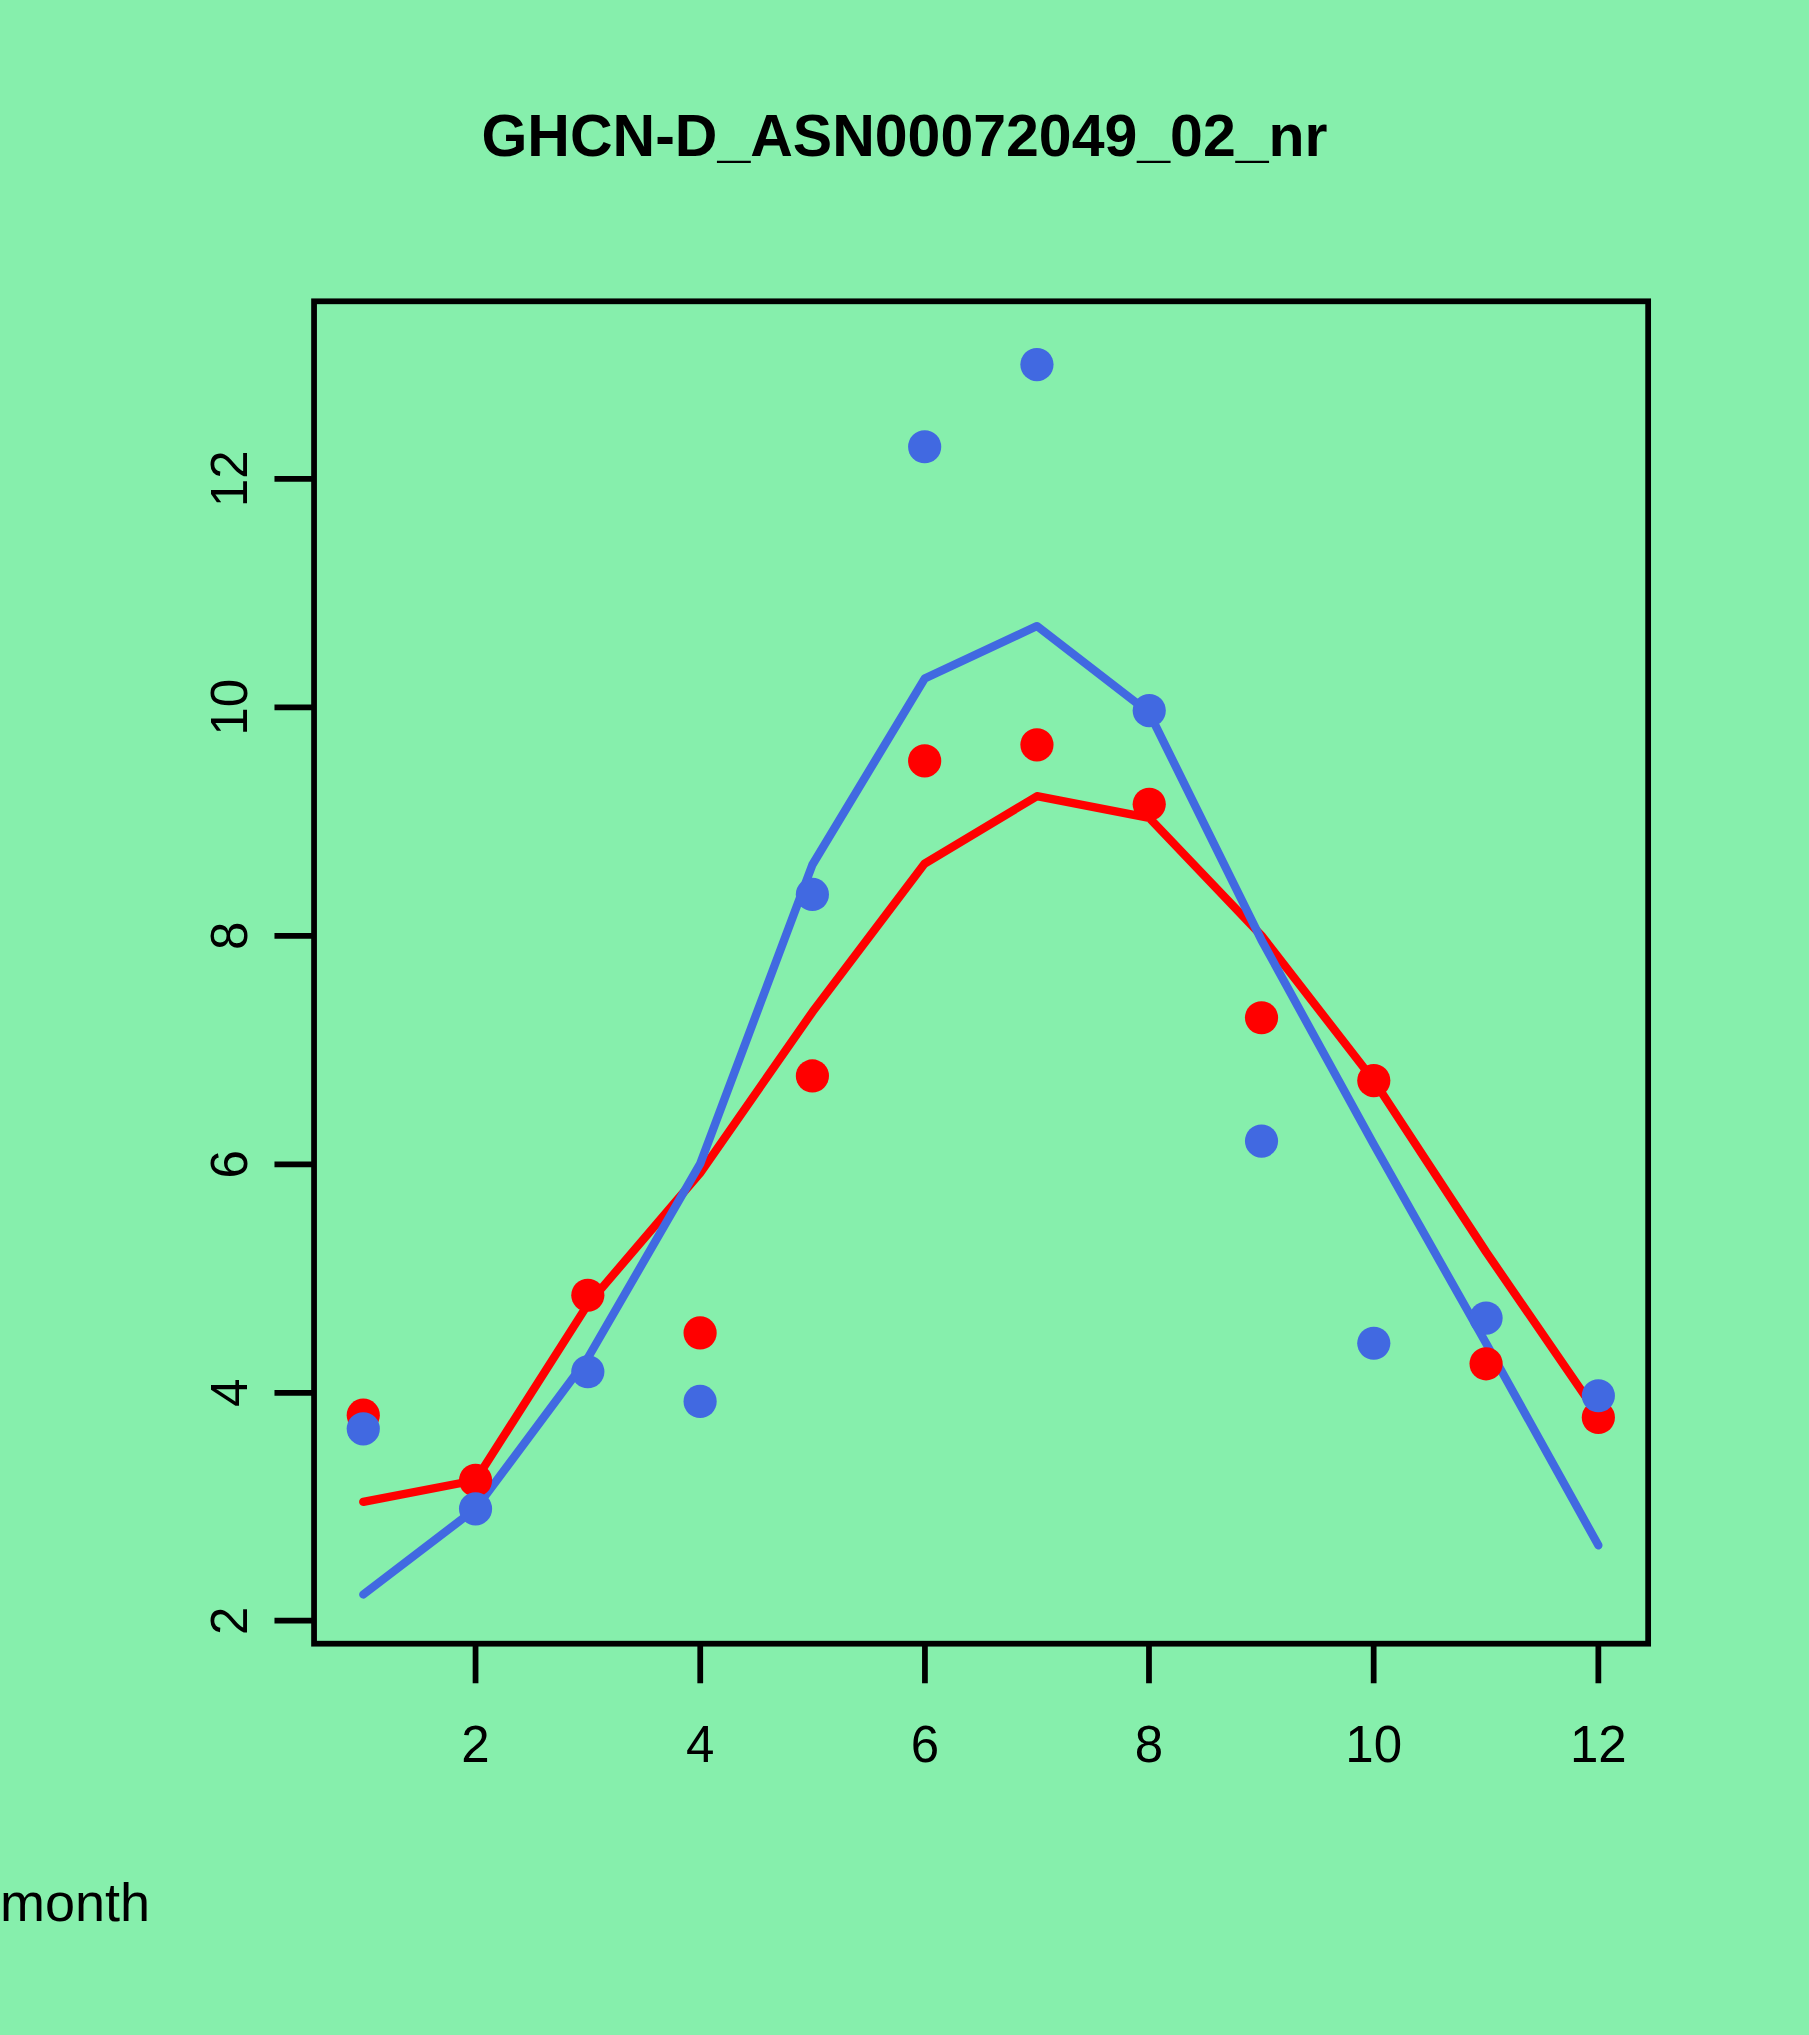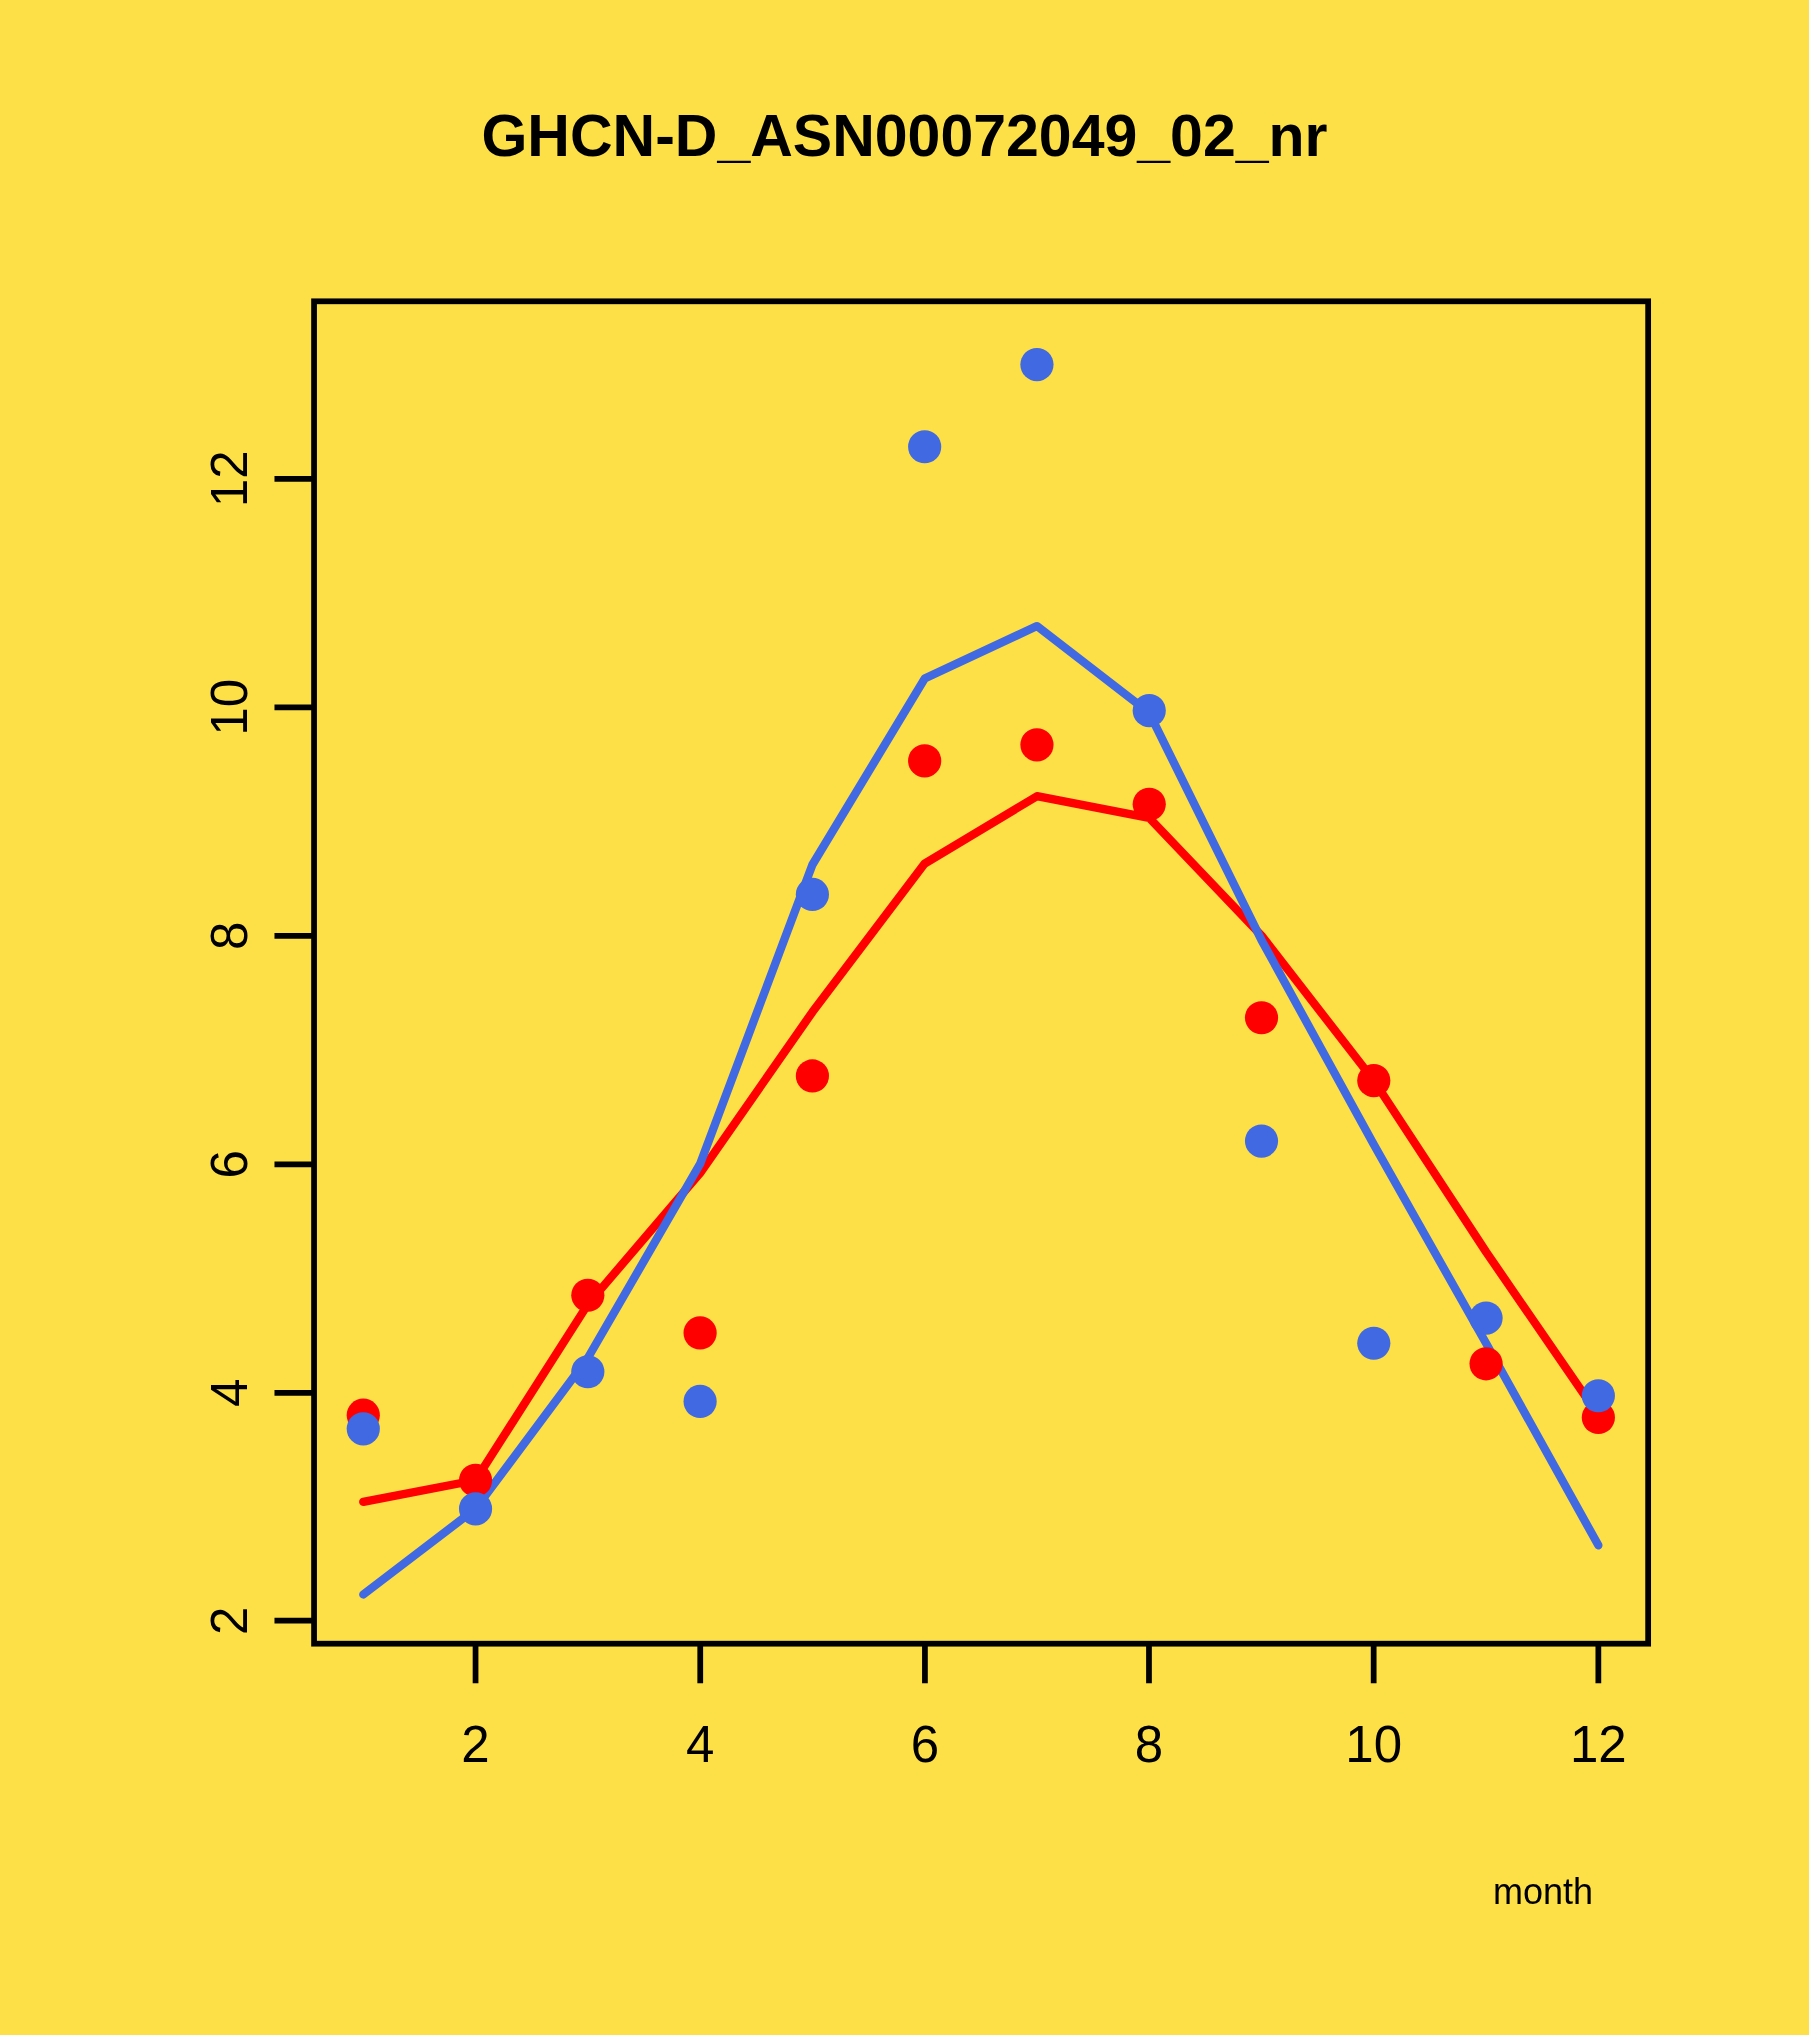--- a/index.html
+++ b/index.html
@@ -1,30 +1,30 @@
 <!DOCTYPE html>
 <html style="font-size:10.2px"><head>
 <meta charset="utf-8">
 <title>GHCN-D chart</title>
 <style>
   html,body{margin:0;padding:0;background:#ffffff;}
   body{width:1809px;height:2035px;font-family:"Liberation Sans",sans-serif;overflow:hidden;}
-  #root{position:relative;width:1809px;height:2035px;background:#fde047;}
+  #root{position:relative;width:1809px;height:2035px;background:#86efac;}
   #chart-title{
     position:absolute;left:0;top:102px;width:1809px;text-align:center;
     font-family:"Liberation Sans",sans-serif;font-weight:bold;font-size:59px;
     color:#000000;letter-spacing:0px;white-space:pre;
   }
   #plot-svg{position:absolute;left:0;top:0;width:1809px;height:2035px;}
   .tick-label{
     font-family:"Liberation Sans",sans-serif;font-size:80px;fill:#000000;
   }
   #x-axis-title{
-    position:absolute;left:0;top:1871px;width:1593px;text-align:right;
-    font-family:"Liberation Sans",sans-serif;font-size:36px;color:#000000;
+    position:absolute;left:0;top:1871px;width:1593px;text-align:left;
+    font-family:"Liberation Sans",sans-serif;font-size:54px;color:#000000;
   }
 </style>
 </head>
 <body>
 
 <div id="root">
 
   <div id="chart-title">GHCN-D_ASN00072049_02_nr</div>
 
   <svg id="plot-svg" viewBox="0 0 2834 3188" xmlns="http://www.w3.org/2000/svg">

